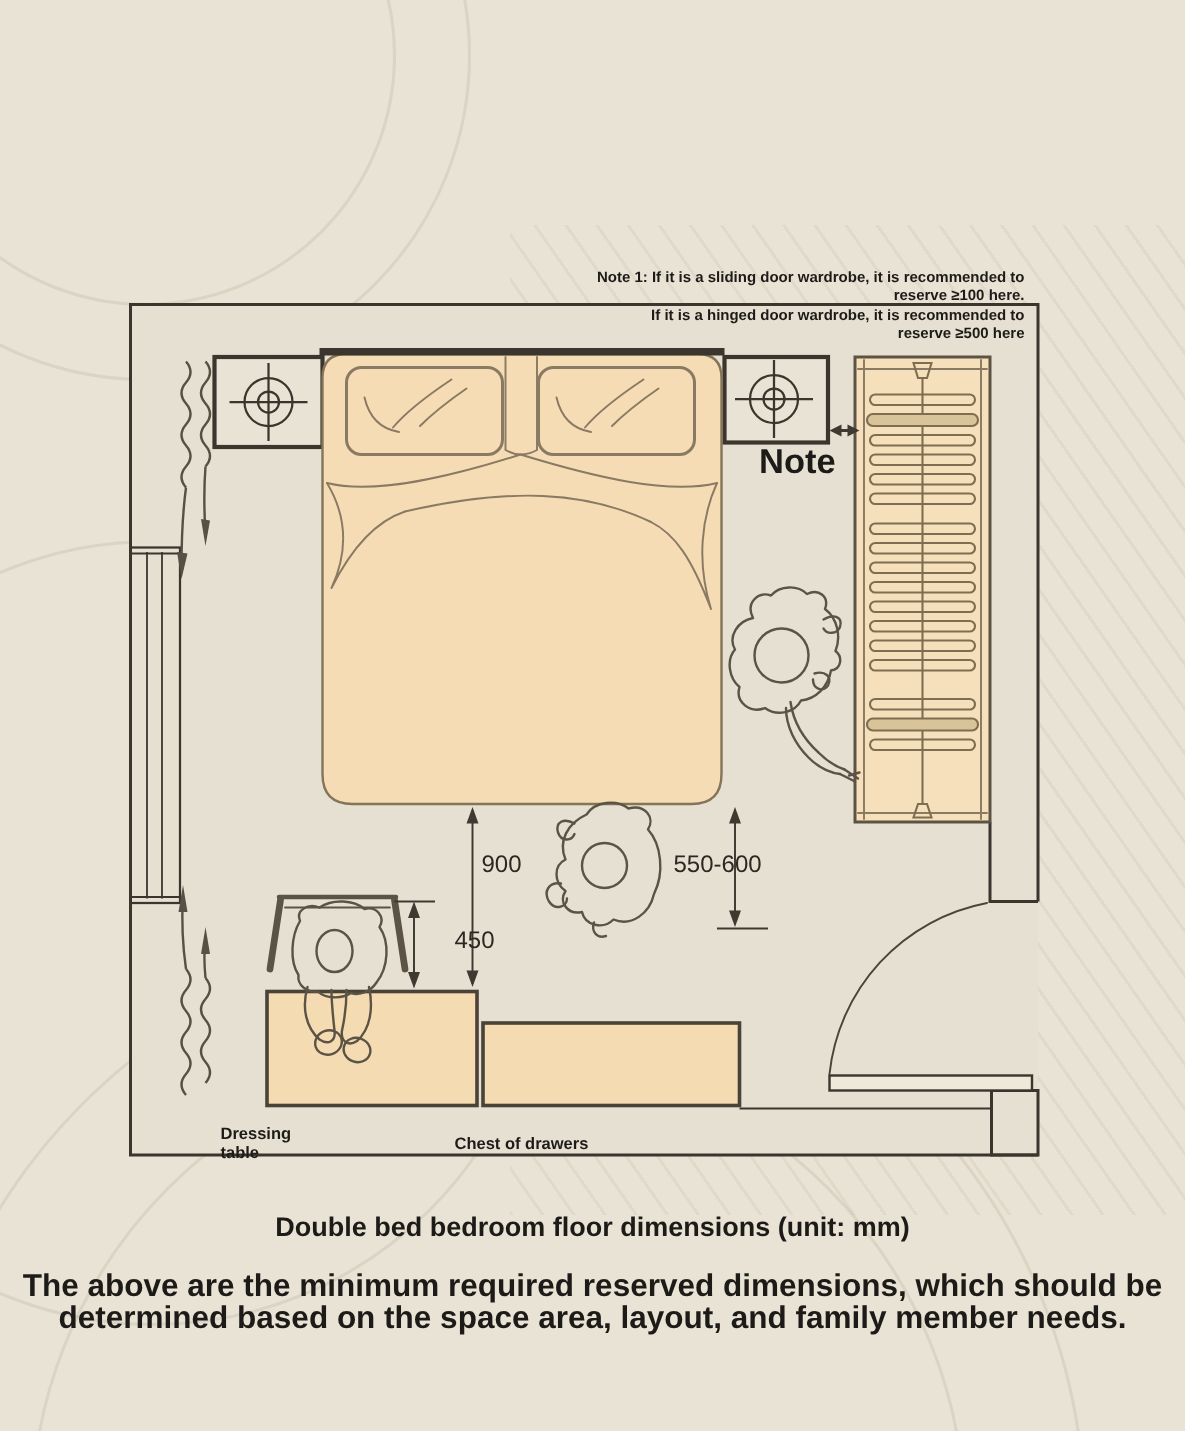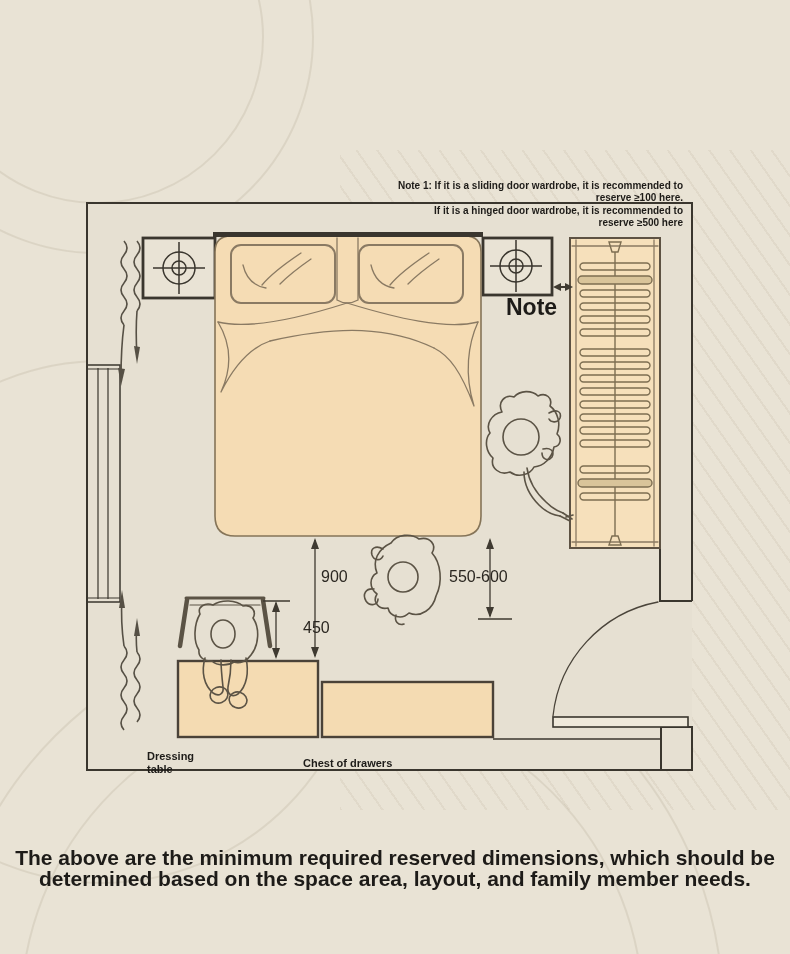--- a/index.html
+++ b/index.html
@@ -222,15 +222,16 @@
 reserve ≥100 here.
 If it is a hinged door wardrobe, it is recommended to
 reserve ≥500 here</div>
   <div class="label note-big">Note</div>
   <div class="label dim dim-900">900</div>
   <div class="label dim dim-550">550-600</div>
   <div class="label dim dim-450">450</div>
   <div class="label furn-label lbl-dresser">Dressing
 table</div>
   <div class="label furn-label lbl-chest">Chest of drawers</div>
+  <div class="label caption">Double bed bedroom floor dimensions (unit: mm)</div>
   <div class="label footnote">The above are the minimum required reserved dimensions, which should be
 determined based on the space area, layout, and family member needs.</div>
 </div>
 
 </body></html>

